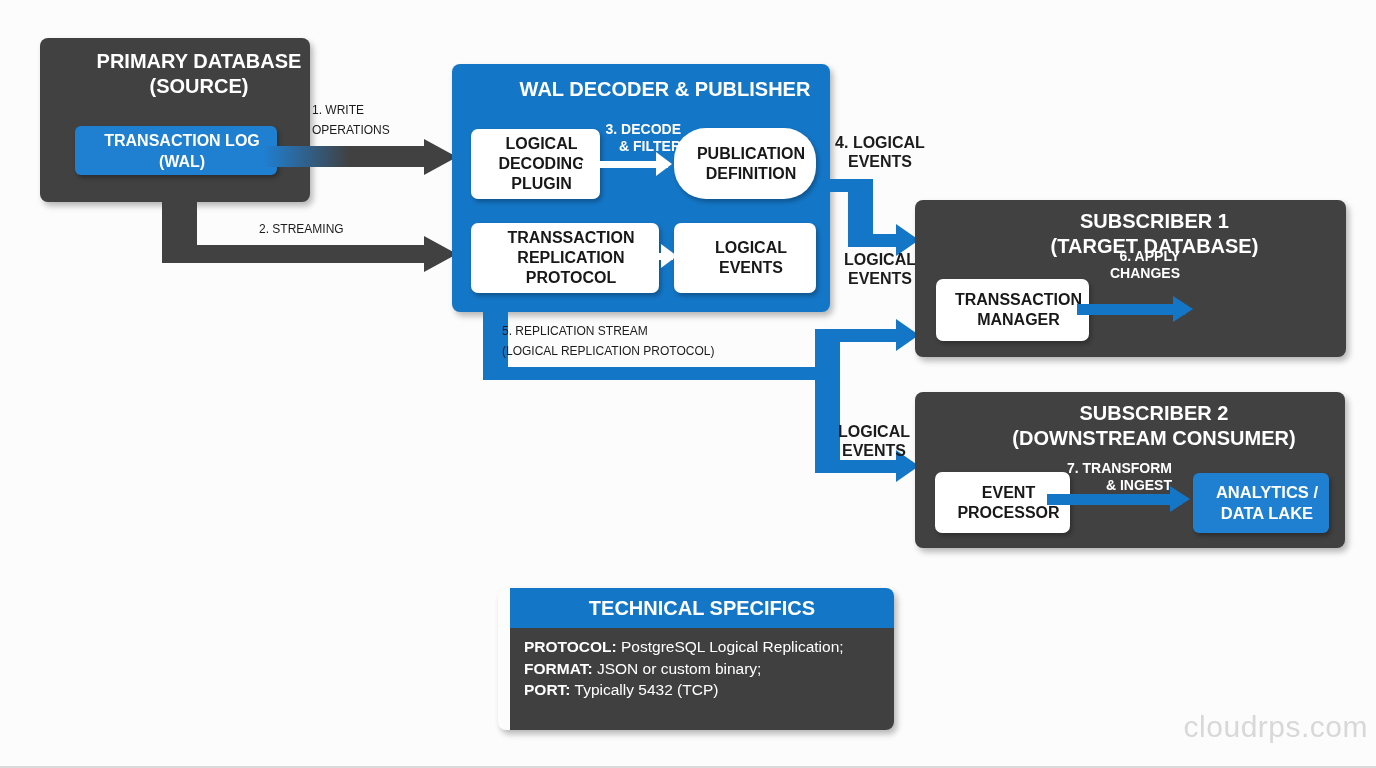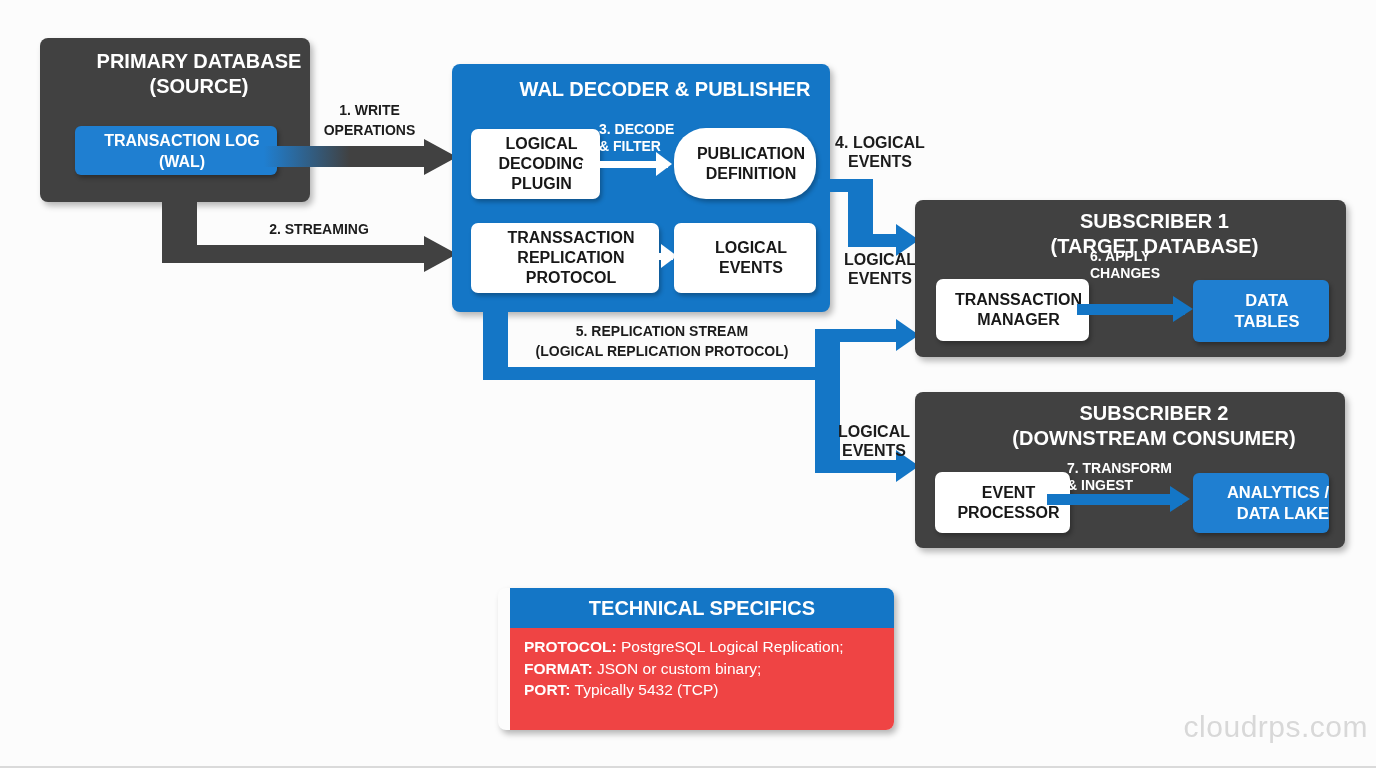--- a/index.html
+++ b/index.html
@@ -15,39 +15,39 @@
   .panel-blue{background:#1476c6;border-radius:8px;box-shadow:3px 4px 6px rgba(0,0,0,.28);}
   .panel-title{color:#fff;font-weight:bold;font-size:20px;line-height:25px;text-align:center;width:100%;}
   
   .inner-white{background:#fff;border-radius:7px;box-shadow:2px 3px 4px rgba(0,0,0,.28);
     color:#181818;font-weight:bold;font-size:16px;line-height:20px;text-align:center;
     display:flex;flex-direction:column;justify-content:center;}
   .inner-blue{background:#1f7fd1;border-radius:6px;box-shadow:2px 3px 4px rgba(0,0,0,.3);
     color:#fff;font-weight:bold;font-size:16.5px;line-height:21px;text-align:center;
     display:flex;flex-direction:column;justify-content:center;}
   
-  .lbl-dark{color:#1c1c1c;font-weight:bold;font-size:14px;line-height:19.5px;text-align:center;}
+  .lbl-dark{color:#1c1c1c;font-weight:normal;font-size:12px;line-height:19.5px;}
   .lbl-dark-sm{color:#1c1c1c;font-weight:bold;font-size:16px;line-height:18.5px;text-align:center;}
-  .lbl-white-sm{color:#fff;font-weight:bold;font-size:14px;line-height:16.5px;text-align:left;}
+  .lbl-white-sm{color:#fff;font-weight:bold;font-size:14px;line-height:16.5px;text-align:right;}
   .line{display:block;}
   
   .seg-dark{background:#414141;}
   .seg-blue{background:#1476c6;}
   .seg-white{background:#fff;}
   
   .tri{width:0;height:0;border-style:solid;border-color:transparent;}
   .tri-dark{border-width:18px 0 18px 33px;border-left-color:#414141;}
   .tri-blue{border-width:16.5px 0 16.5px 23px;border-left-color:#1476c6;}
   .tri-blue-sm{border-width:13.5px 0 13.5px 20px;border-left-color:#1476c6;}
   .tri-white{border-width:12.5px 0 12.5px 16px;border-left-color:#fff;}
   
   .tech-box{border-radius:8px;overflow:hidden;box-shadow:3px 4px 6px rgba(0,0,0,.28);}
   .tech-header{height:40px;background:#1476c6;}
   .tech-header .panel-title{line-height:40px;}
-  .tech-body{height:102px;background:#ef4444;padding:8px 10px 0 14px;}
+  .tech-body{height:102px;background:#404040;padding:8px 10px 0 14px;}
   .tech-row{color:#fff;font-size:15.5px;line-height:21.5px;font-weight:normal;}
   .tech-row b{font-weight:bold;}
   .watermark{color:#d8d8d8;font-size:30px;letter-spacing:.5px;font-weight:normal;}
   .bottom-edge{background:rgba(140,140,140,.3);}
 </style>
 </head>
 <body>
 
 <div class="abs panel-dark" style="left:40px;top:38px;width:258px;height:164px;">
   <div class="abs panel-title" style="top:11px;">
@@ -147,42 +147,38 @@
   <div class="abs inner-white" style="left:21px;top:79px;width:141px;height:62px;">
     <span class="line">TRANSSACTION</span>
     <span class="line">MANAGER</span>
   </div>
   <div class="abs lbl-white-sm" style="left:163px;top:48px;width:90px;">
     <span class="line">6. APPLY</span>
     <span class="line">CHANGES</span>
   </div>
   <div class="abs seg-blue" style="left:162px;top:104px;width:96px;height:11px;"></div>
   <div class="abs tri tri-blue-sm" style="left:258px;top:96px;"></div>
-  <div class="abs inner-blue" style="left:278px;top:80px;width:124px;height:62px;">
-    <span class="line">DATA</span>
-    <span class="line">TABLES</span>
-  </div>
 </div>
 
 <div class="abs panel-dark" style="left:915px;top:392px;width:418px;height:156px;">
   <div class="abs panel-title" style="top:9px;">
     <span class="line">SUBSCRIBER 2</span>
     <span class="line">(DOWNSTREAM CONSUMER)</span>
   </div>
   <div class="abs inner-white" style="left:20px;top:80px;width:123px;height:61px;">
     <span class="line">EVENT</span>
     <span class="line">PROCESSOR</span>
   </div>
   <div class="abs lbl-white-sm" style="left:140px;top:68px;width:105px;">
     <span class="line">7. TRANSFORM</span>
     <span class="line">&amp; INGEST</span>
   </div>
   <div class="abs seg-blue" style="left:132px;top:102px;width:123px;height:11px;"></div>
   <div class="abs tri tri-blue-sm" style="left:255px;top:94px;"></div>
-  <div class="abs inner-blue" style="left:278px;top:81px;width:124px;height:60px;text-align:right;">
+  <div class="abs inner-blue" style="left:278px;top:81px;width:124px;height:60px;">
     <span class="line">ANALYTICS /</span>
     <span class="line">DATA LAKE</span>
   </div>
 </div>
 
 <div class="abs tech-box" style="left:498px;top:588px;width:384px;height:142px;">
   <div class="tech-header">
     <div class="panel-title">TECHNICAL SPECIFICS</div>
   </div>
   <div class="tech-body">

